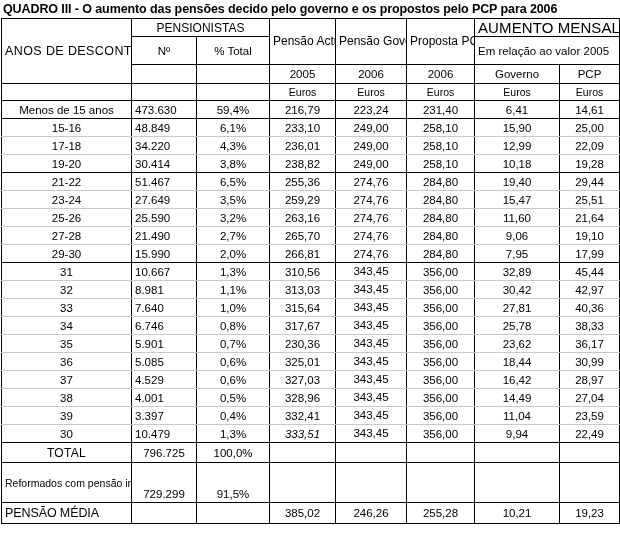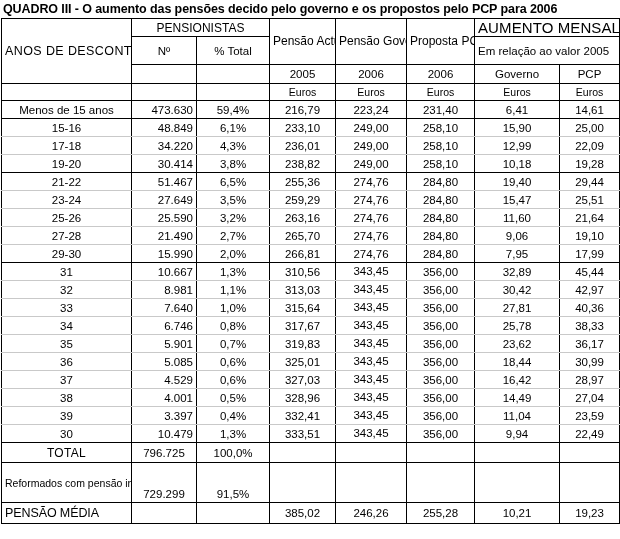--- a/index.html
+++ b/index.html
@@ -92,21 +92,21 @@
     white-space: normal;
     text-align: justify;
   }
   .hd-stack {
     line-height: 15px;
     white-space: pre-line;
   }
 
   
   .c-years  { text-align: center; font-size: 11.5px; font-weight: normal; }
-  .c-num    { text-align: right; font-size: 11.5px; font-weight: normal; }
+  .c-num    { text-align: left; font-size: 11.5px; font-weight: normal; }
   .c-pct    { text-align: center; font-size: 11.5px; font-weight: bold; }
   .c-actual { text-align: center; font-size: 11.5px; font-weight: normal; }
   .c-bold   { text-align: center; font-size: 11.5px; font-weight: bold; }
 
   
   tr.rowline > td { border-top: 1px solid #c9c9c9; border-bottom: 1px solid #c9c9c9; }
   tr.groupstart > td { border-top: 1.6px solid #000000; }
   tr.groupend > td { border-bottom: 1.6px solid #000000; }
 
   
@@ -314,21 +314,21 @@
           <td class="c-actual" style="height: 17px;">317,67</td>
           <td class="c-bold shift-up" style="height: 17px;">343,45</td>
           <td class="c-bold" style="height: 17px;">356,00</td>
           <td class="c-bold" style="height: 17px;">25,78</td>
           <td class="c-bold" style="height: 17px;">38,33</td>
         </tr>
         <tr class="rowline">
           <td class="c-years" style="height: 17px;">35</td>
           <td class="c-num" style="height: 17px;">5.901</td>
           <td class="c-pct" style="height: 17px;">0,7%</td>
-          <td class="c-actual" style="height: 17px;">319,83</td>
+          <td class="c-actual" style="height: 17px;">230,36</td>
           <td class="c-bold shift-up" style="height: 17px;">343,45</td>
           <td class="c-bold" style="height: 17px;">356,00</td>
           <td class="c-bold" style="height: 17px;">23,62</td>
           <td class="c-bold" style="height: 17px;">36,17</td>
         </tr>
         <tr class="rowline">
           <td class="c-years" style="height: 17px;">36</td>
           <td class="c-num" style="height: 17px;">5.085</td>
           <td class="c-pct" style="height: 17px;">0,6%</td>
           <td class="c-actual" style="height: 17px;">325,01</td>
@@ -364,21 +364,21 @@
           <td class="c-actual" style="height: 17px;">332,41</td>
           <td class="c-bold shift-up" style="height: 17px;">343,45</td>
           <td class="c-bold" style="height: 17px;">356,00</td>
           <td class="c-bold" style="height: 17px;">11,04</td>
           <td class="c-bold" style="height: 17px;">23,59</td>
         </tr>
         <tr class="rowline groupend">
           <td class="c-years" style="height: 17px;">30</td>
           <td class="c-num" style="height: 17px;">10.479</td>
           <td class="c-pct" style="height: 17px;">1,3%</td>
-          <td class="c-actual" style="height: 17px;">333,51</td>
+          <td class="c-actual" style="height: 17px; font-style: italic;">333,51</td>
           <td class="c-bold shift-up" style="height: 17px;">343,45</td>
           <td class="c-bold" style="height: 17px;">356,00</td>
           <td class="c-bold" style="height: 17px;">9,94</td>
           <td class="c-bold" style="height: 17px;">22,49</td>
         </tr>
       </tbody>
 
     <tfoot>
       <tr class="thickTop">
         <td class="f-label" style="height:19px">TOTAL</td>

